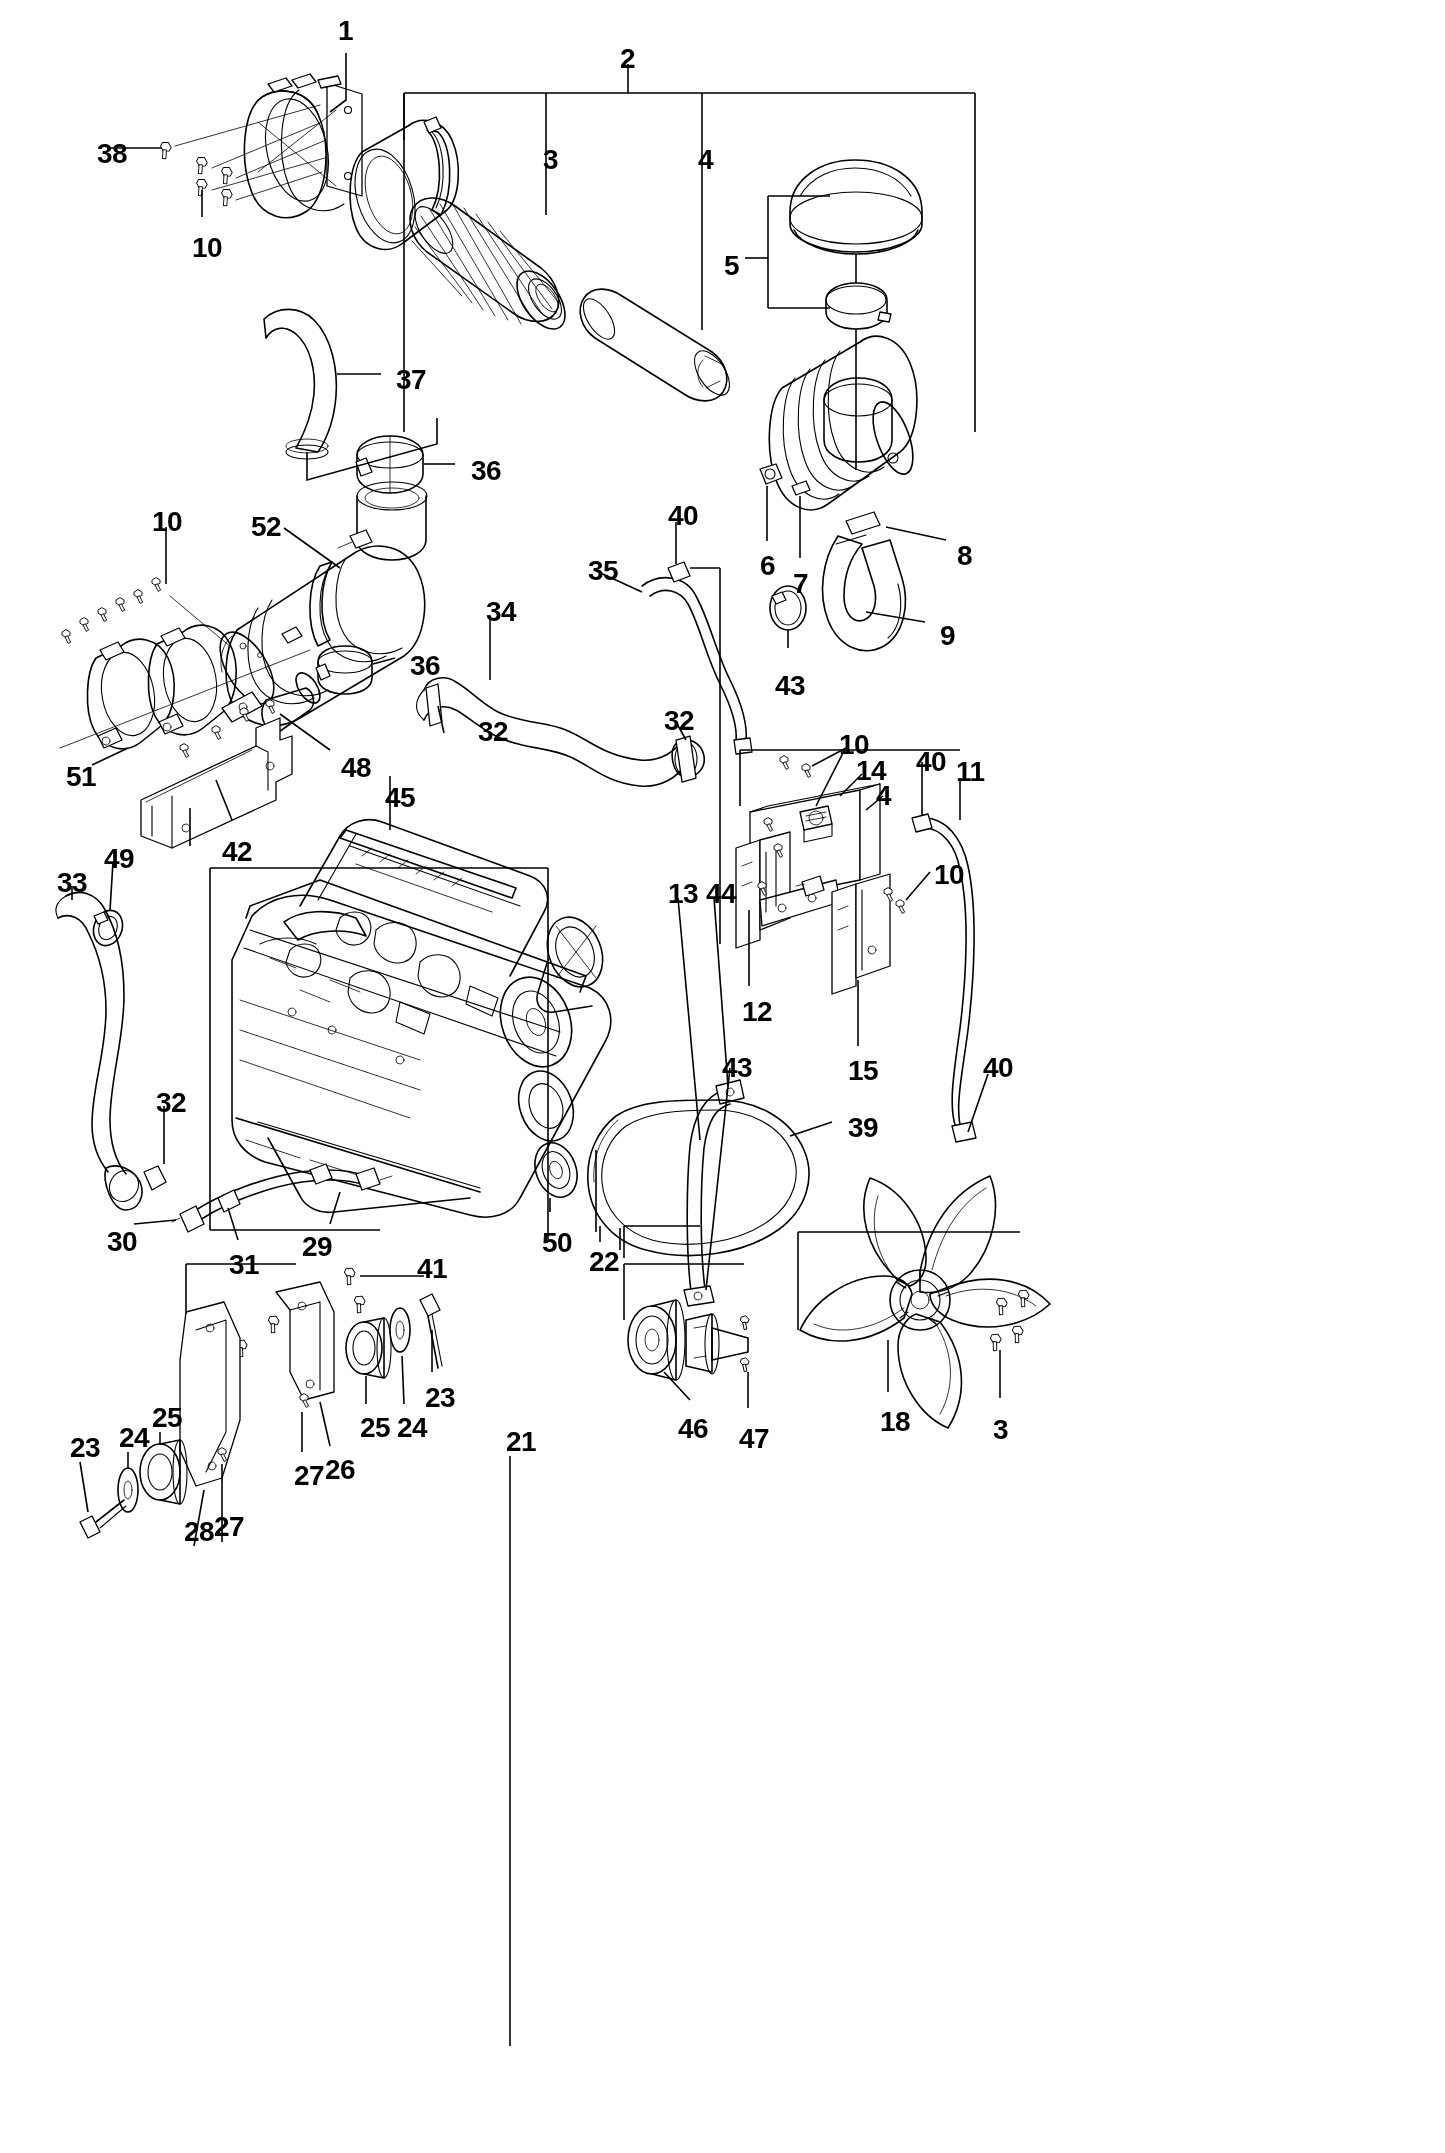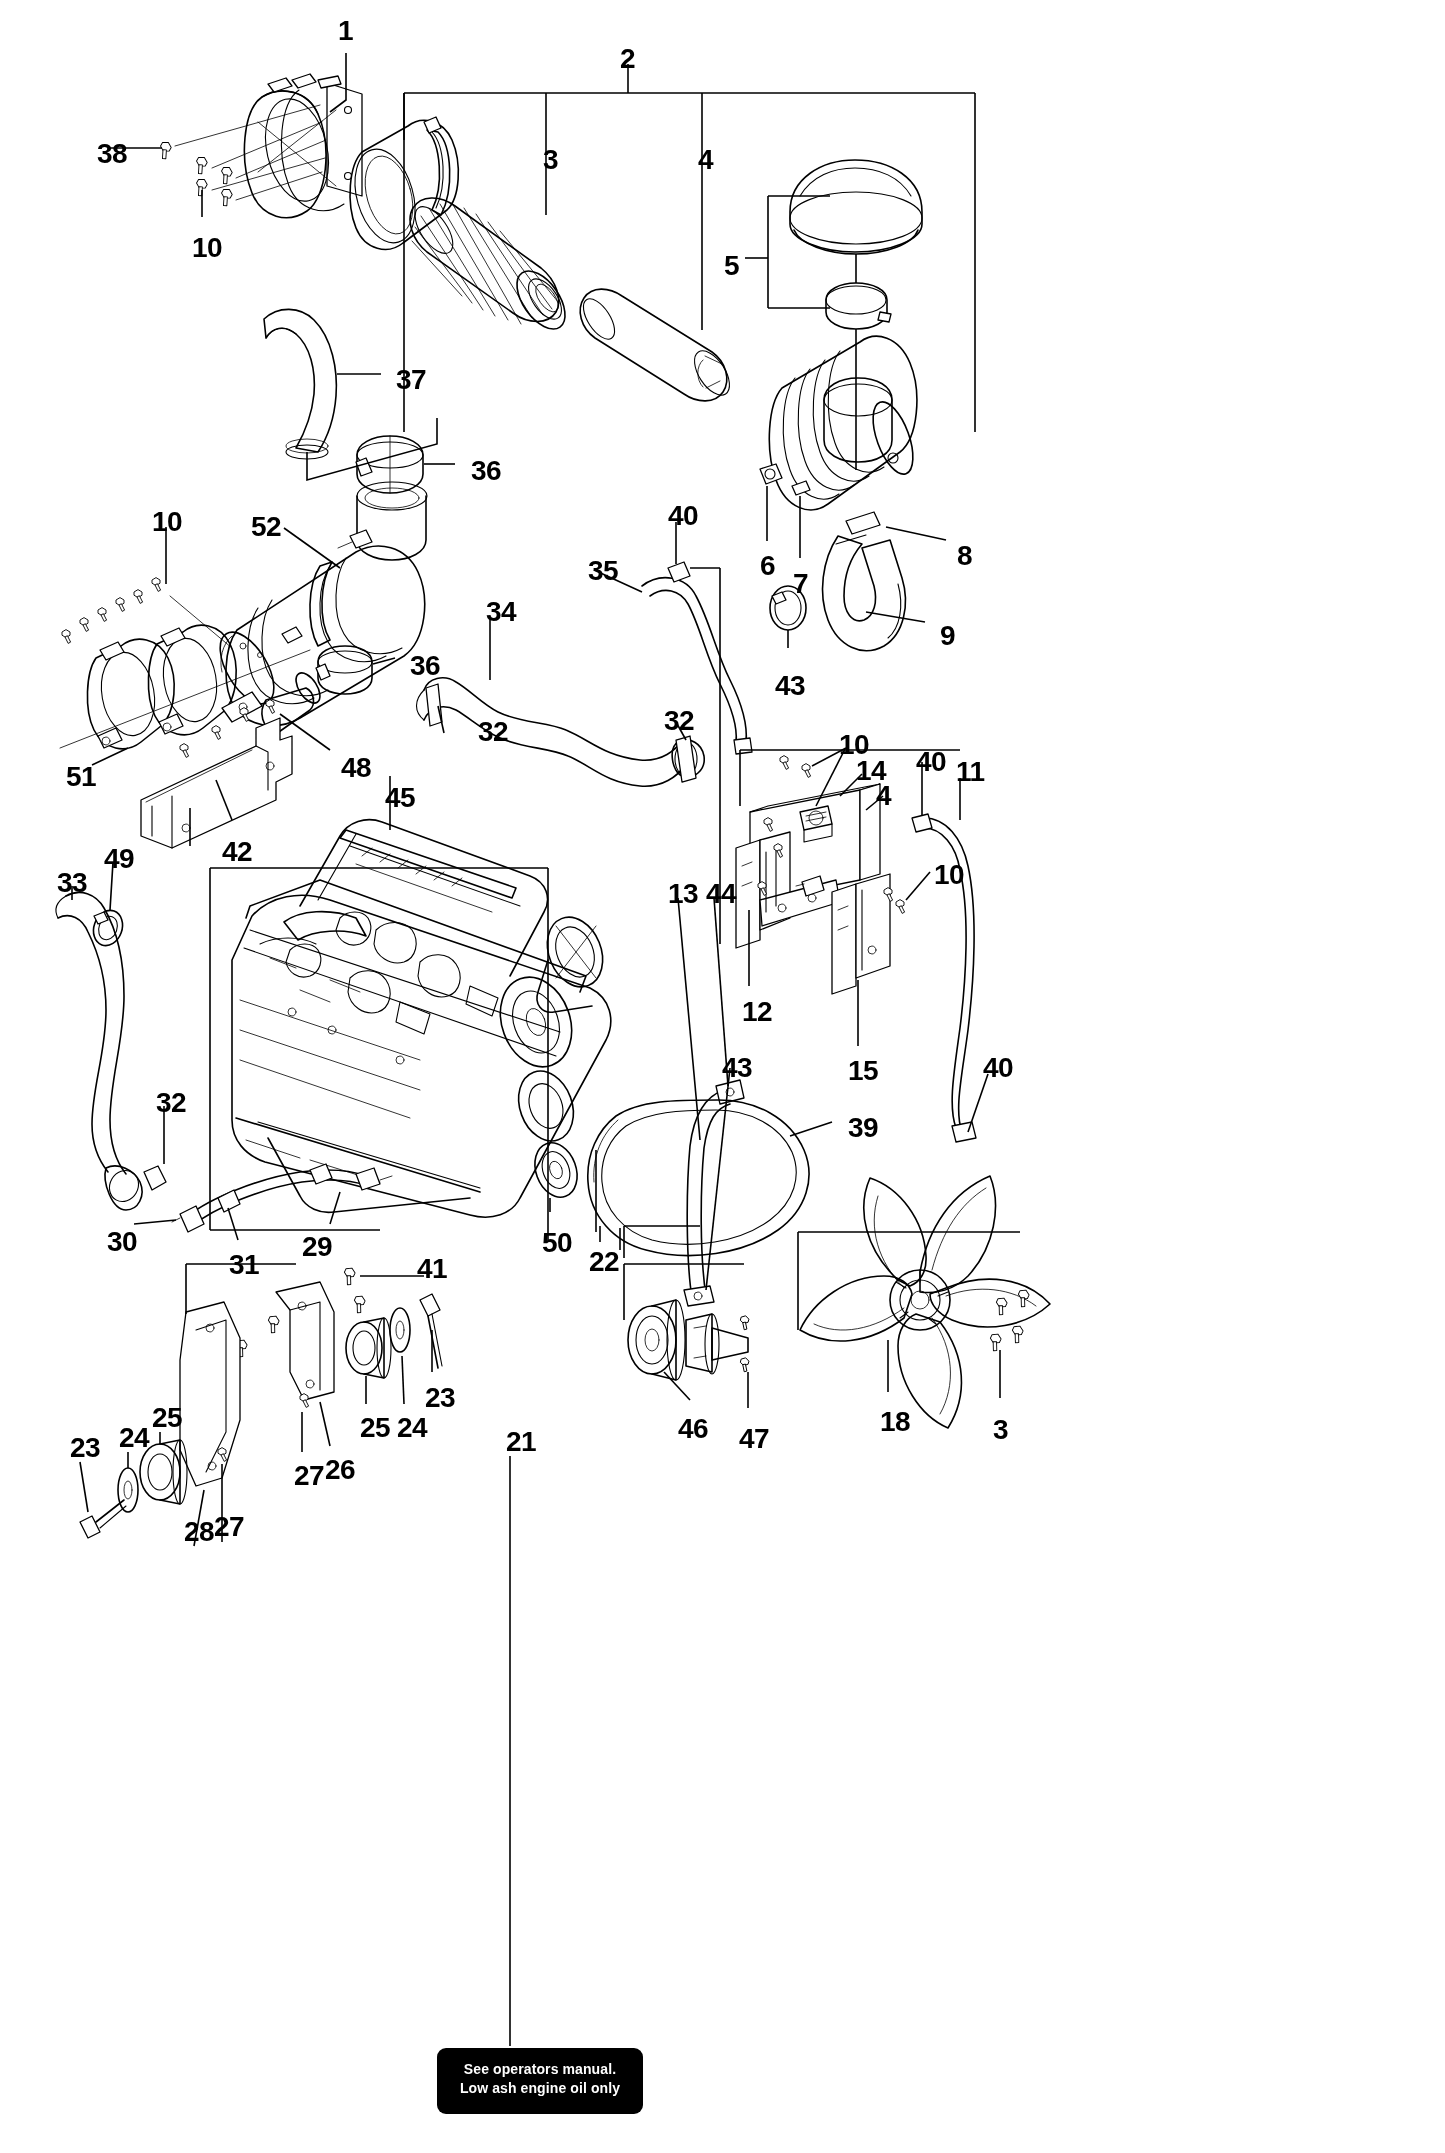--- a/index.html
+++ b/index.html
@@ -674,24 +674,20 @@
     <path class="lead" d="M80,1462 L88,1512"></path>
     <path class="lead" d="M194,1546 L204,1490"></path>
     <path class="lead" d="M222,1542 L222,1464"></path>
     <path class="brk" d="M186,1264 L186,1314 M186,1264 L296,1264"></path>
 
     <path class="lead" d="M510,1456 L510,2046"></path>
 
     <path class="brk" d="M620,1228 L620,1250"></path>
   </svg>
 
-  <div id="notice-box">
-    <span class="notice-line">See operators manual.</span>
-    <span class="notice-line">Low ash engine oil only</span>
-  </div>
 
   <div id="callout-layer">
       <div class="callout" style="left: 338px; top: 17px;">1</div>
       <div class="callout" style="left: 620px; top: 45px;">2</div>
       <div class="callout" style="left: 543px; top: 146px;">3</div>
       <div class="callout" style="left: 698px; top: 146px;">4</div>
       <div class="callout" style="left: 85px; top: 140px; margin-left: 12px;">38</div>
       <div class="callout" style="left: 192px; top: 234px;">10</div>
       <div class="callout" style="left: 724px; top: 252px;">5</div>
       <div class="callout" style="left: 396px; top: 366px;">37</div>

